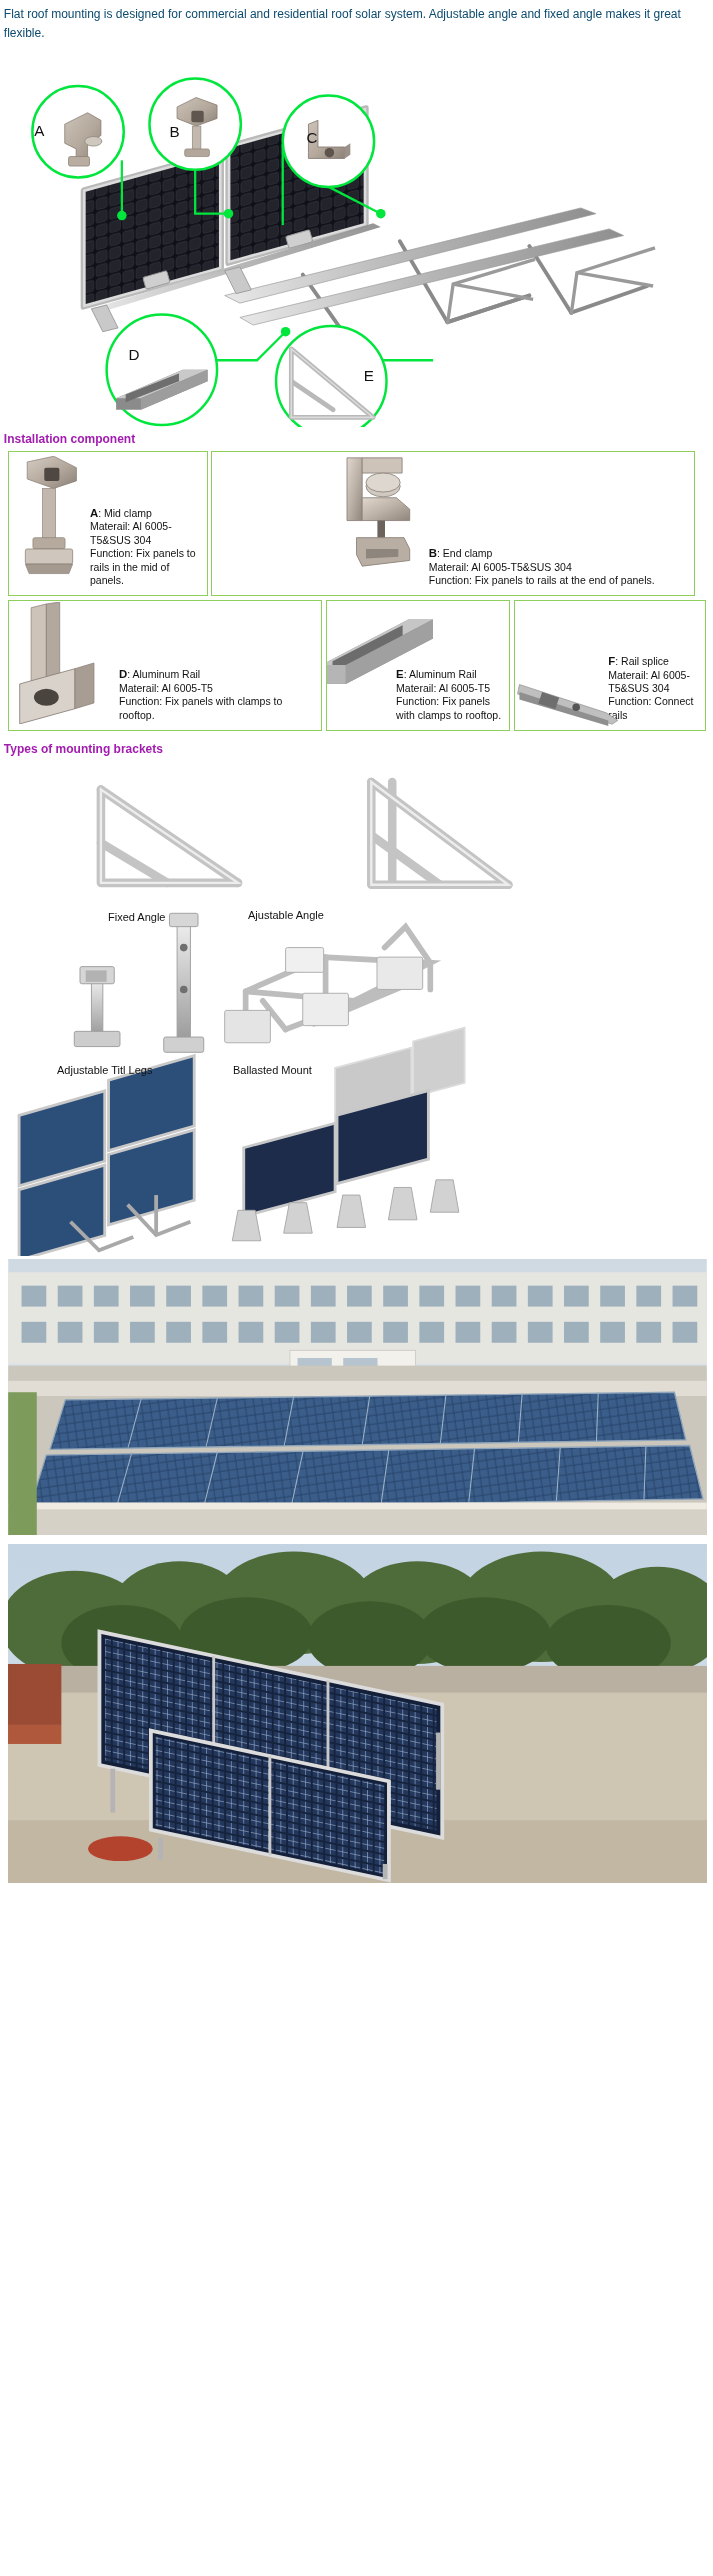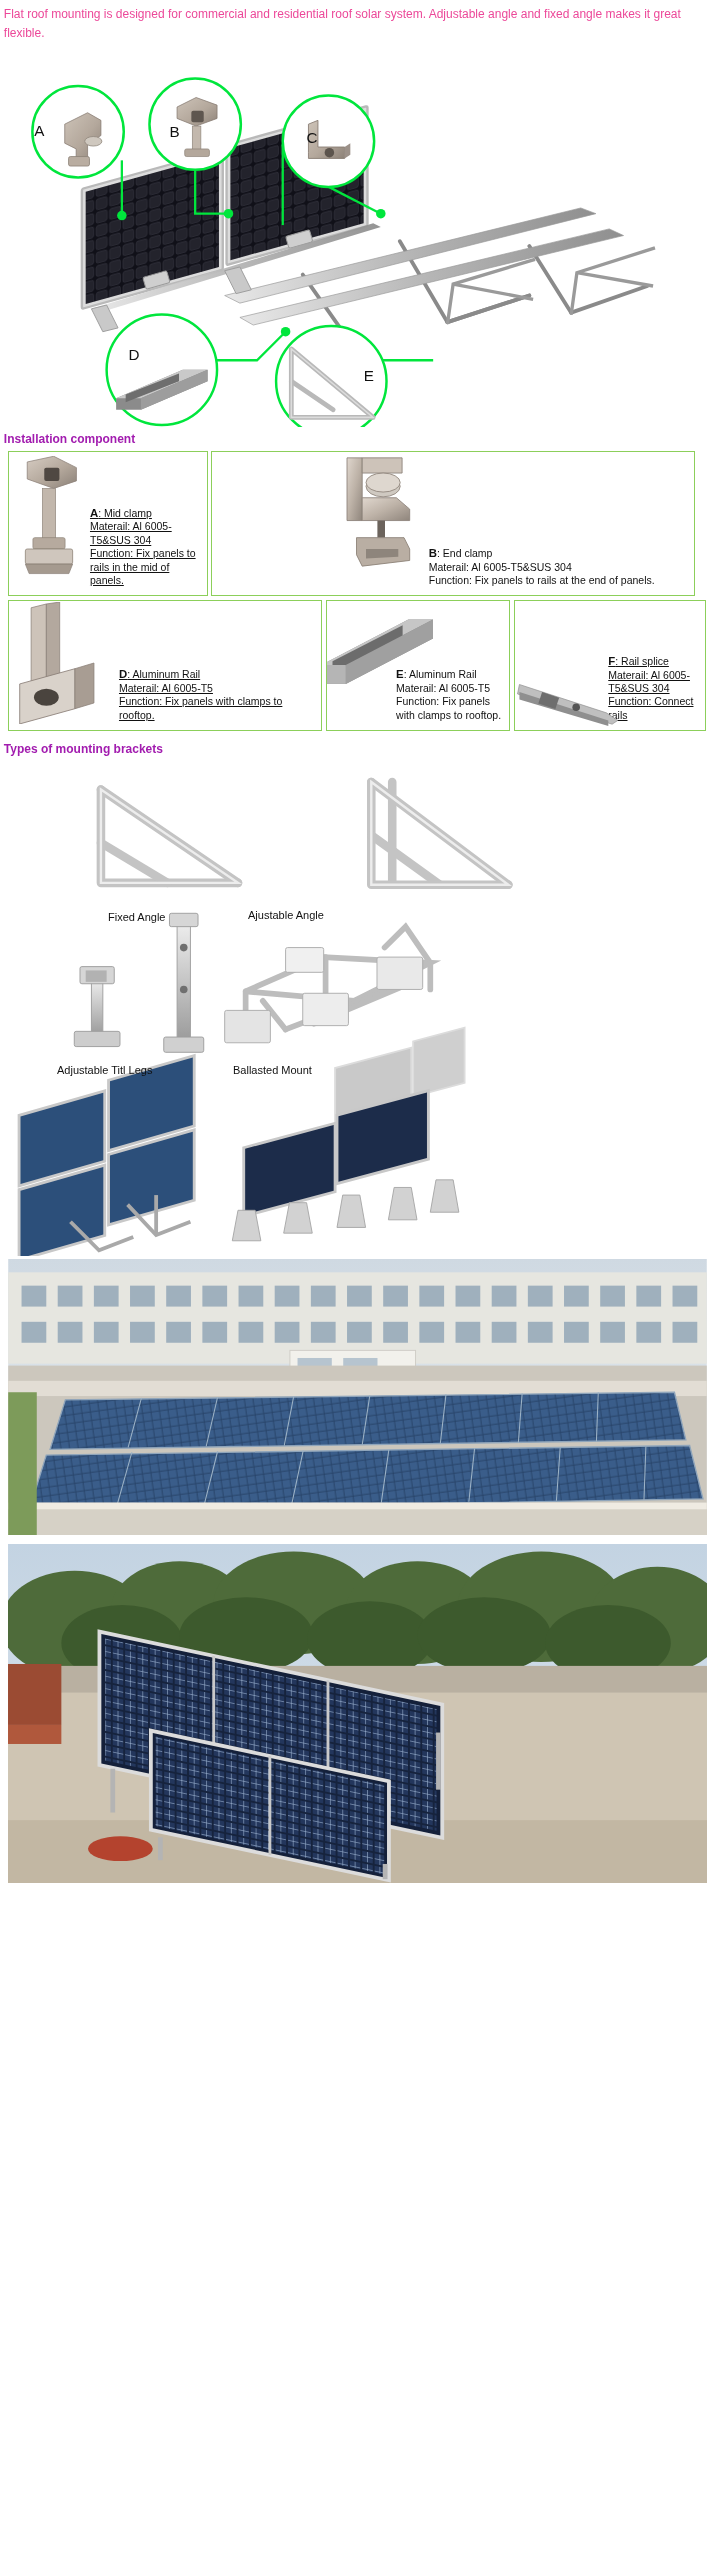--- a/index.html
+++ b/index.html
@@ -9,21 +9,21 @@
     background: #ffffff;
     font-family: "Liberation Sans", sans-serif;
     color: #1a1a1a;
   }
   .page { width:714px; position:relative; }
 
   .intro {
     font-size: 12px;
     line-height: 1.62;
     padding: 4.8px 5.7px 1.9px 3.8px;
-    color:#ec4899;
+    color:#0c4a6e;
   }
 
   .section-title {
     font-size: 12px;
     font-weight: bold;
     padding: 5.7px 0 4.8px 3.8px;
     color:#a21caf;
   }
 
   
@@ -52,21 +52,21 @@
     color:#111;
   }
   .comp-box .txt b { font-weight:bold; font-size:11.4px; }
 
   .b-a { width:200px; height:145px; }
   .b-b { width:484px; height:145px; }
   .b-d { width:347px; height:131px; }
   .b-e { width:203px; height:131px; }
   .b-f { width:212px; height:131px; }
 
-  .b-a .txt, .b-d .txt, .b-f .txt { align-self:flex-end;text-decoration:underline; }
+  .b-a .txt, .b-d .txt, .b-f .txt { align-self:flex-end; }
 
   
   .brackets { position:relative; width:714px; }
   .bk-label {
     position:absolute;
     font-size:11px;
     color:#111;
     white-space:nowrap;
   }
   .photos { padding:0 7.6px; }

